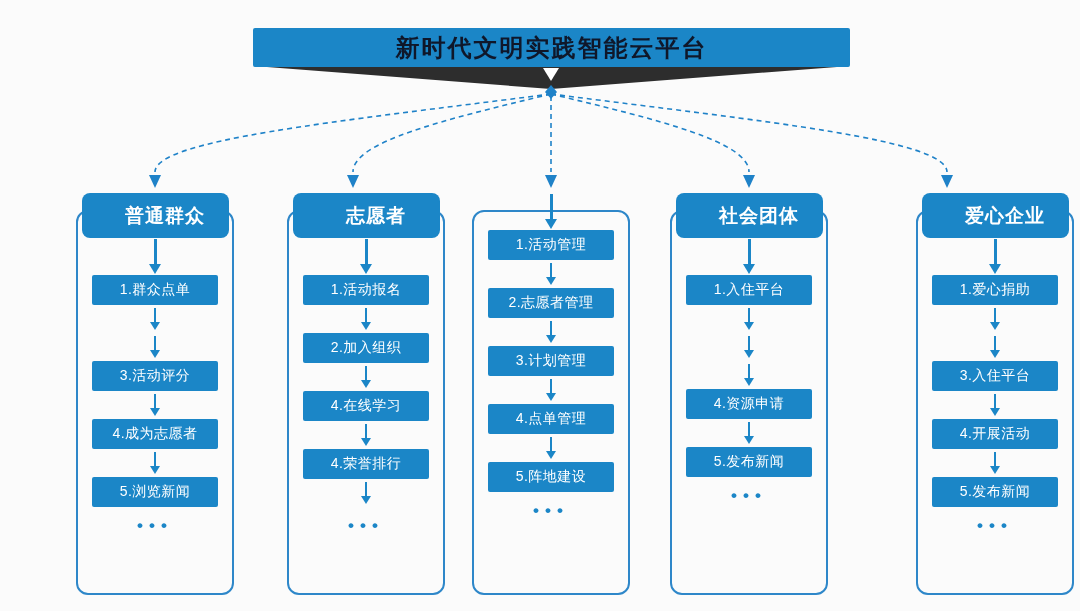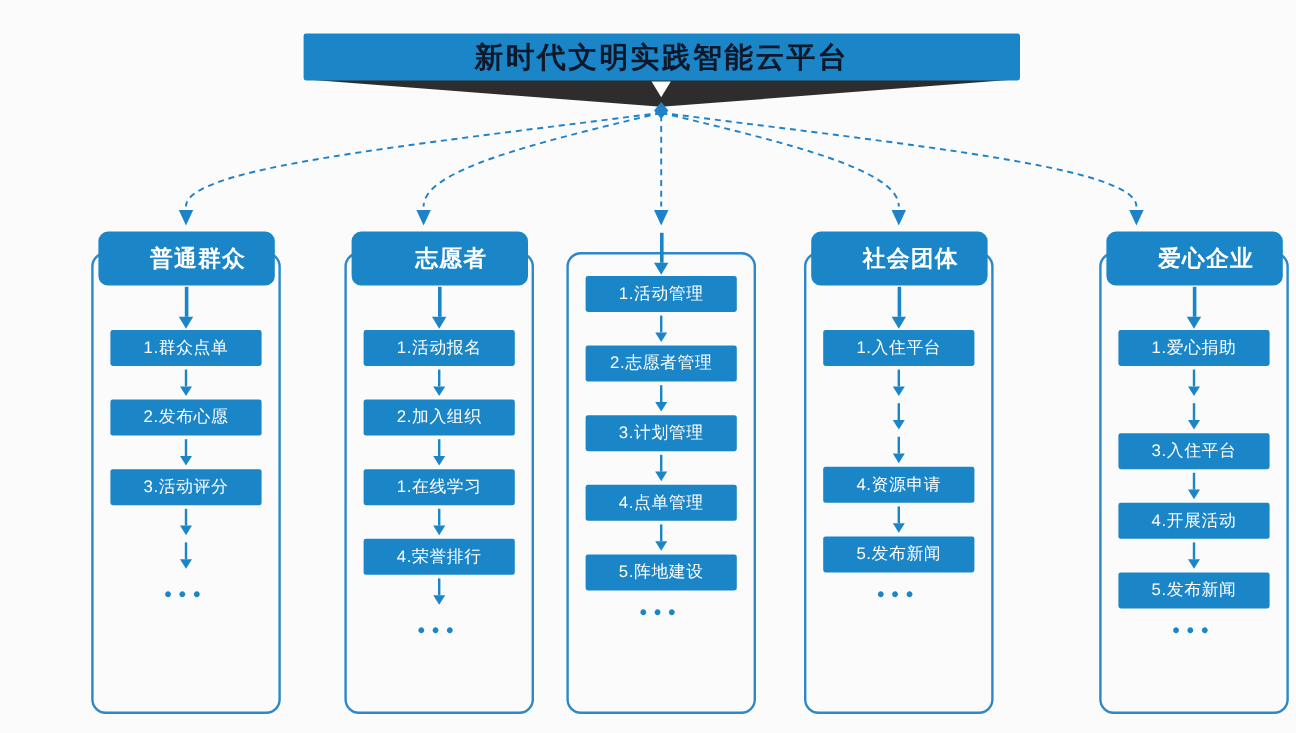--- a/index.html
+++ b/index.html
@@ -116,37 +116,40 @@
         <i class="stem"></i>
         <i class="head"></i>
       </div>
     <div class="step">
         <span>1.群众点单</span>
       </div>
     <div class="arrow arrow-sm">
         <i class="stem"></i>
         <i class="head"></i>
       </div>
-    <div class="step">
-        <span>2.发布心愿</span>
-      </div>
     <div class="arrow arrow-sm">
         <i class="stem"></i>
         <i class="head"></i>
       </div>
     <div class="step">
         <span>3.活动评分</span>
       </div>
     <div class="arrow arrow-sm">
         <i class="stem"></i>
         <i class="head"></i>
       </div>
-    <div class="arrow arrow-sm">
-        <i class="stem"></i>
-        <i class="head"></i>
+    <div class="step">
+        <span>4.成为志愿者</span>
+      </div>
+    <div class="arrow arrow-sm">
+        <i class="stem"></i>
+        <i class="head"></i>
+      </div>
+    <div class="step">
+        <span>5.浏览新闻</span>
       </div>
     <div class="dots">•••</div>
   </div>
 
   <div class="column" style="left:287px">
     <div class="col-frame"></div>
     <div class="col-header">
       <span>志愿者</span>
     </div>
     <div class="arrow arrow-lg">
@@ -161,21 +164,21 @@
         <i class="head"></i>
       </div>
     <div class="step">
         <span>2.加入组织</span>
       </div>
     <div class="arrow arrow-sm">
         <i class="stem"></i>
         <i class="head"></i>
       </div>
     <div class="step">
-        <span>1.在线学习</span>
+        <span>4.在线学习</span>
       </div>
     <div class="arrow arrow-sm">
         <i class="stem"></i>
         <i class="head"></i>
       </div>
     <div class="step">
         <span>4.荣誉排行</span>
       </div>
     <div class="arrow arrow-sm">
         <i class="stem"></i>

